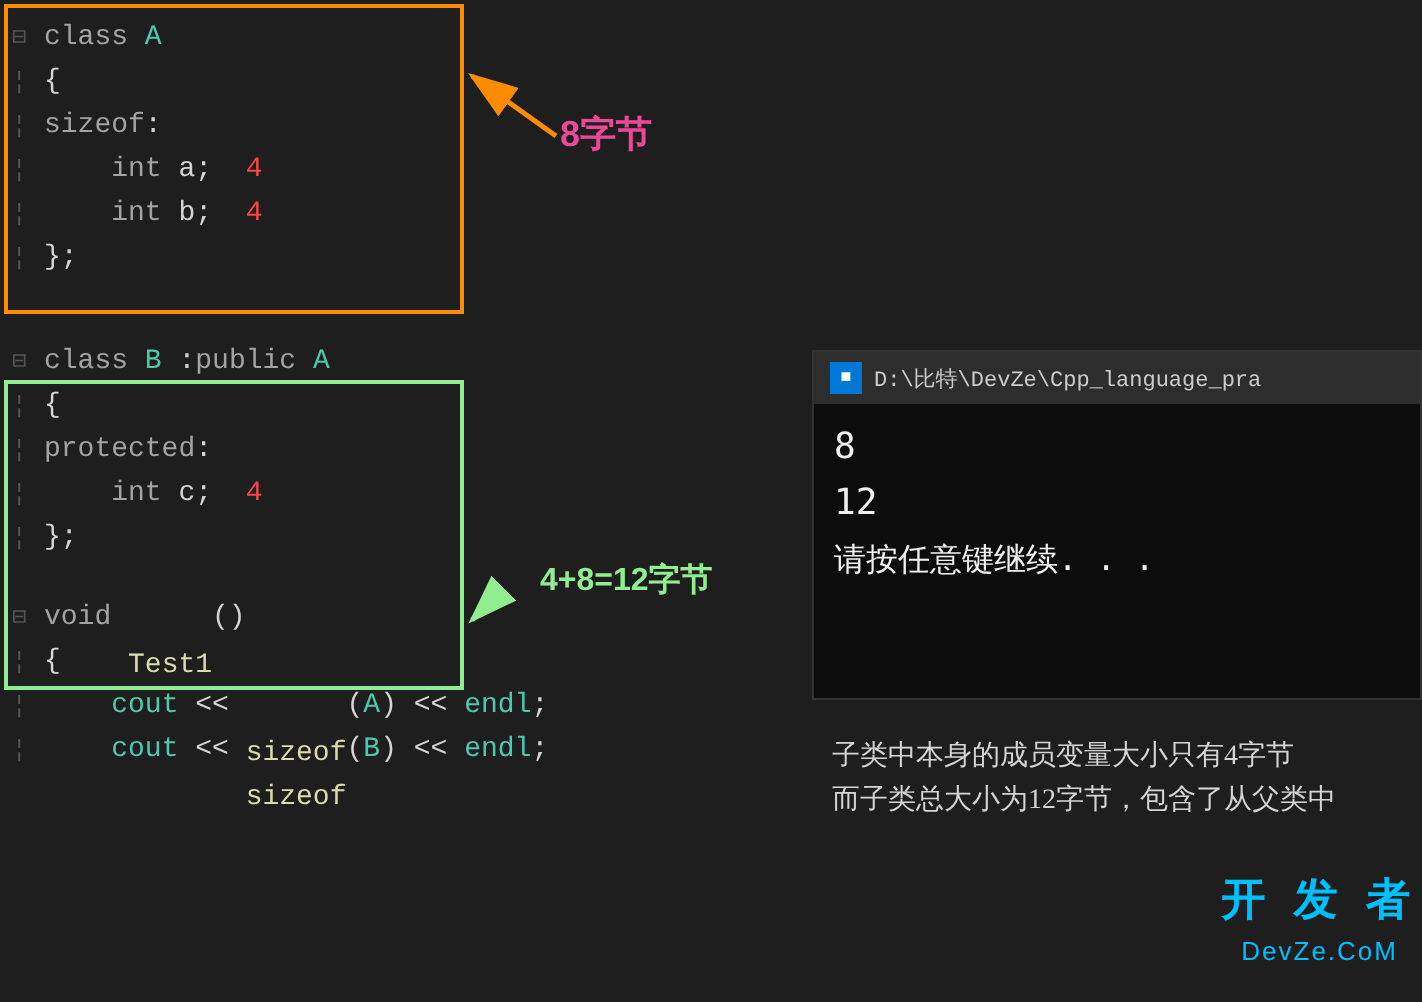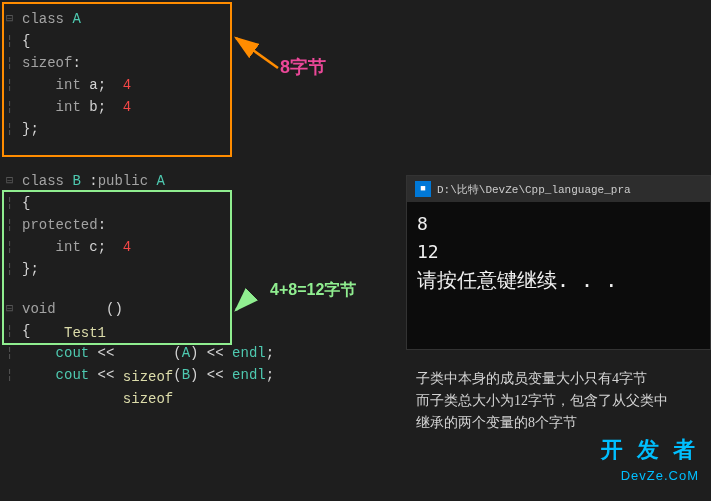--- a/index.html
+++ b/index.html
@@ -136,21 +136,21 @@
       color: #f0f0f0;
       font-size: 18px;
       font-family: 'Consolas', monospace;
     }
 
     .console-output .output-line {
       line-height: 28px;
     }
 
     .continue-text {
-      font-size: 20px;
+      font-size: 16px;
       color: #f0f0f0;
     }
 
     
     .description-area {
       position: absolute;
       top: 360px;
       right: 0px;
       width: 305px;
       height: 141px;
@@ -315,21 +315,20 @@
   <div class="console-output">
     <div class="output-line">8</div>
     <div class="output-line">12</div>
     <div class="output-line continue-text">请按任意键继续. . .</div>
   </div>
 </div>
 
 <div class="description-area">
   <div class="desc-text">子类中本身的成员变量大小只有4字节</div>
   <div class="desc-text">而子类总大小为12字节，包含了从父类中</div>
-  <div class="desc-text">继承的两个变量的8个字节</div>
-</div>
-
-<div style="position:absolute; bottom:36px; right:12px;">
+</div>
+
+<div style="position:absolute; bottom:36px; right:2px;">
   <span style="color:#00bfff; font-size:22px; font-family:'Microsoft YaHei',sans-serif; font-weight:bold; letter-spacing:4px;">开 发 者</span>
 </div>
 <div style="position:absolute; bottom:16px; right:12px;margin-left:16px;">
   <span style="color:#00bfff; font-size:13px; font-family:Arial,sans-serif; letter-spacing:1px;">DevZe.CoM</span>
 </div>
 
 </body></html>

